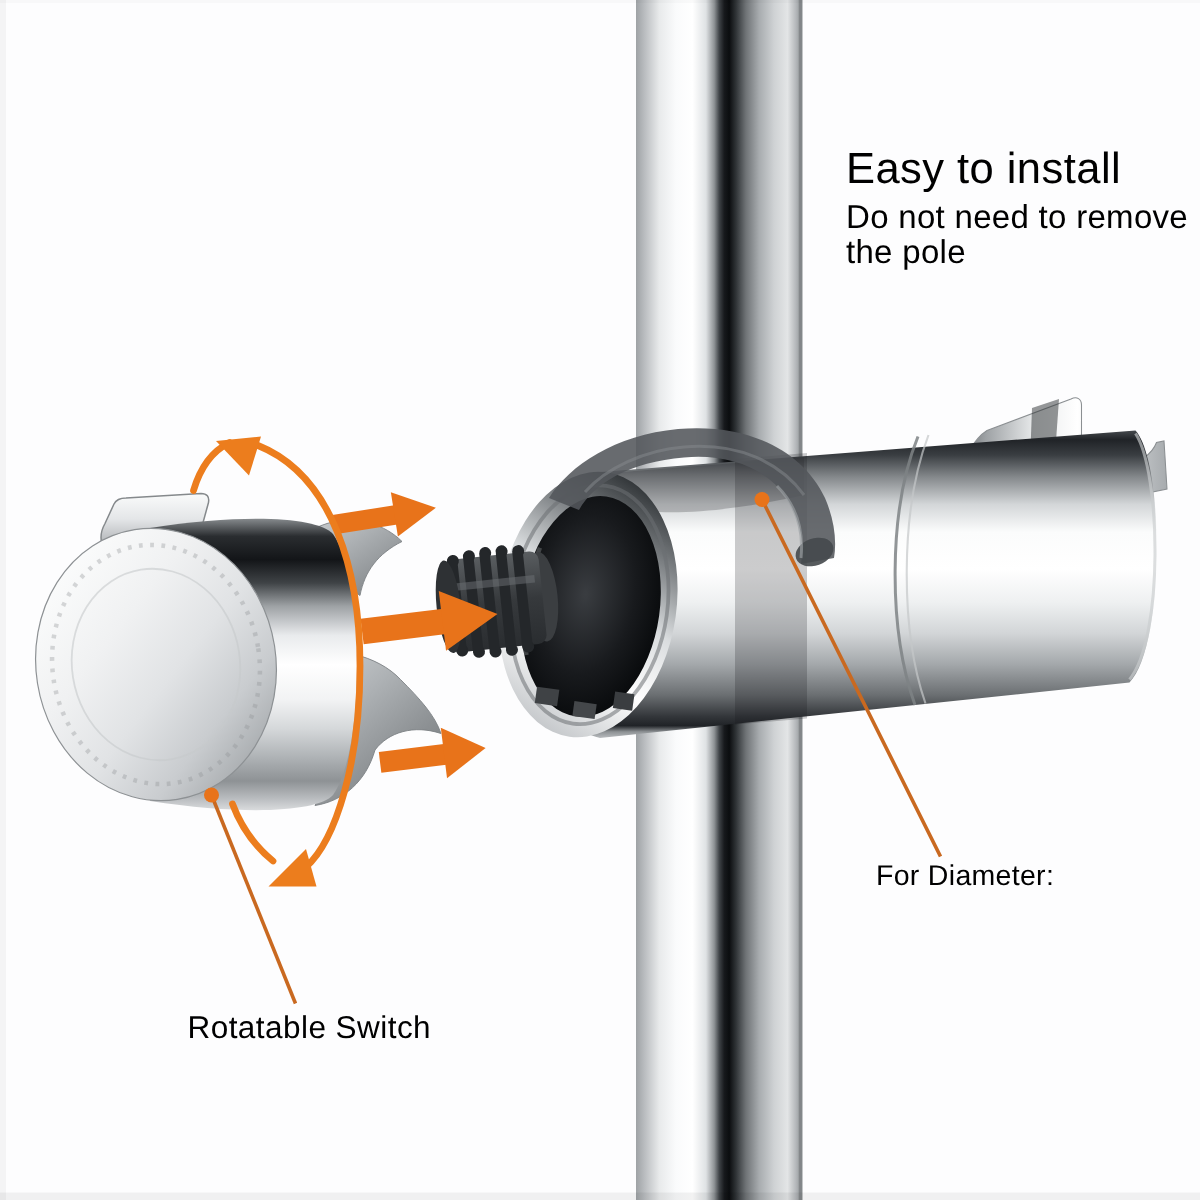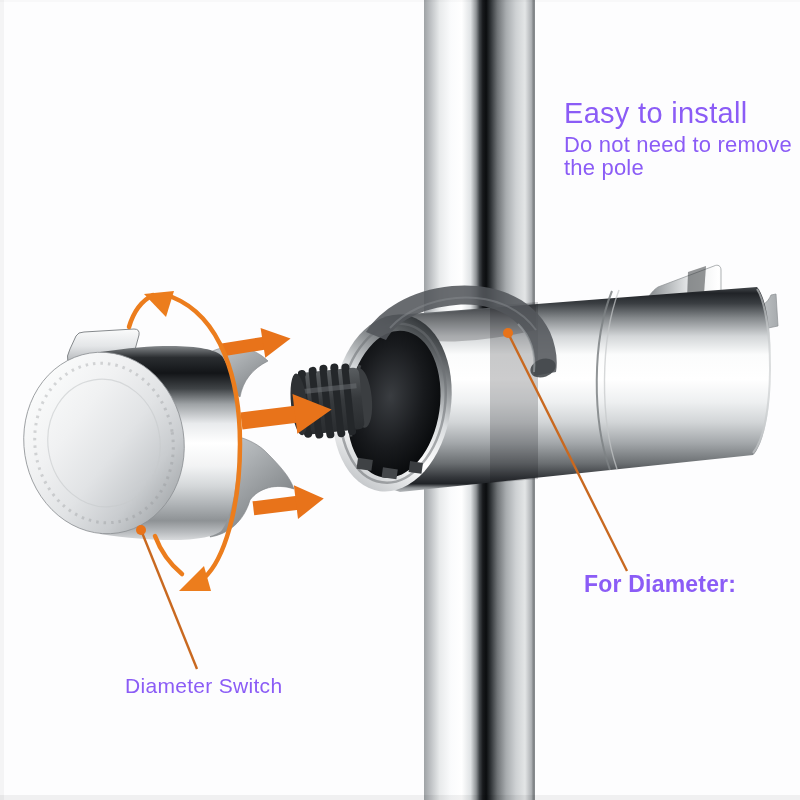--- a/index.html
+++ b/index.html
@@ -6,24 +6,24 @@
   #canvas{
     position:relative;width:800px;height:800px;overflow:hidden;
     background:#fdfdfe;
     font-family:"Liberation Sans", sans-serif;
     -webkit-font-smoothing:antialiased;
   }
   .edge-left{position:absolute;left:0;top:0;width:4px;height:100%;background:rgba(0,0,0,0.035);}
   .edge-bottom{position:absolute;left:0;bottom:0;width:100%;height:5px;background:rgba(0,0,0,0.05);}
   .edge-top{position:absolute;left:0;top:0;width:100%;height:2px;background:rgba(0,0,0,0.02);}
   svg{position:absolute;left:0;top:0;}
-  .label{position:absolute;color:#8b5cf6;}
+  .label{position:absolute;color:#000000;}
   .install-title{left:564px;top:97px;font-size:29px;letter-spacing:.3px;}
   .install-sub{left:564px;top:133px;font-size:22px;line-height:23px;width:238px;letter-spacing:.2px;}
-  .diameter-block{left:584px;top:573px;font-size:23px;line-height:23px;letter-spacing:.2px;font-weight:bold;}
+  .diameter-block{left:584px;top:573px;font-size:19px;line-height:23px;letter-spacing:.2px;}
   .rotatable-label{left:125px;top:674px;font-size:21px;letter-spacing:.3px;}
 </style>
 </head>
 <body>
 
 <div id="canvas">
 
   <svg width="800" height="800" viewBox="0 0 800 800">
     <defs>
       <linearGradient id="poleGrad" x1="0" y1="0" x2="1" y2="0">
@@ -230,18 +230,18 @@
     </g>
   </svg>
 
   <div class="label install-title">Easy to install</div>
   <div class="label install-sub">Do not need to remove the pole</div>
 
   <div class="label diameter-block">
     <div>For Diameter:</div>
   </div>
 
-  <div class="label rotatable-label">Diameter Switch</div>
+  <div class="label rotatable-label">Rotatable Switch</div>
 
   <div class="edge-top"></div>
   <div class="edge-left"></div>
   <div class="edge-bottom"></div>
 </div>
 
 </body></html>

